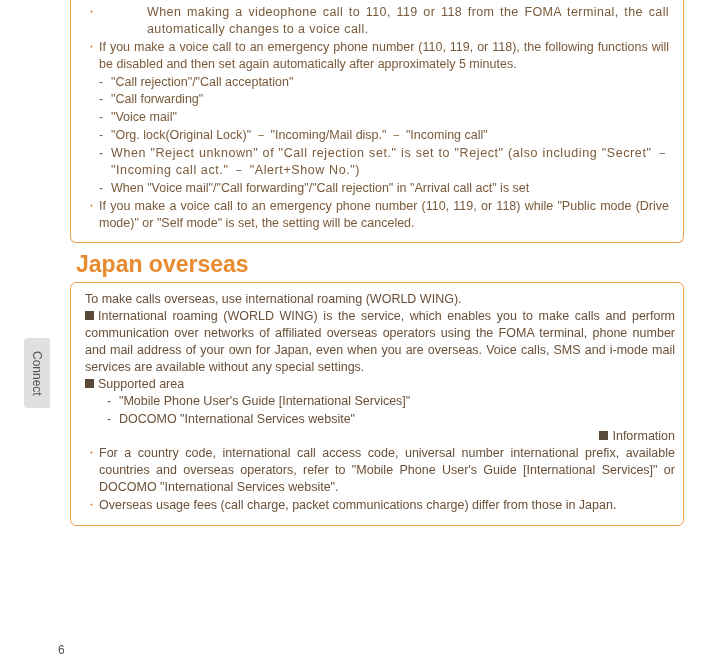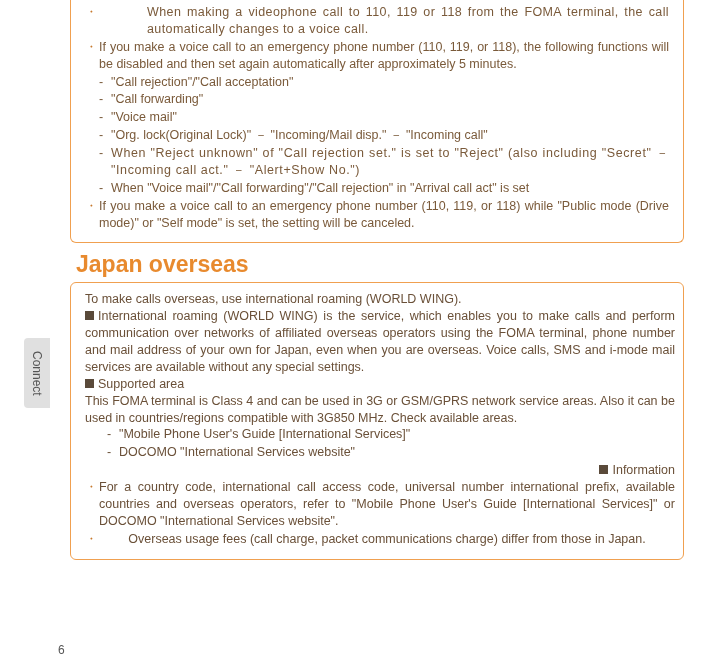--- a/index.html
+++ b/index.html
@@ -120,35 +120,34 @@
       <div class="bullet-txt">If you make a voice call to an emergency phone number (110, 119, or 118) while "Public mode (Drive mode)" or "Self mode" is set, the setting will be canceled.</div>
     </div>
   </div>
 
   <div class="section-heading">Japan overseas</div>
 
   <div class="box2">
     <div style="text-align:left;">To make calls overseas, use international roaming (WORLD WING).</div>
     <div><span class="square"></span><span>International roaming (WORLD WING) is the service, which enables you to make calls and perform communication over networks of affiliated overseas operators using the FOMA terminal, phone number and mail address of your own for Japan, even when you are overseas. Voice calls, SMS and i-mode mail services are available without any special settings.</span></div>
     <div style="text-align:left;"><span class="square"></span><span>Supported area</span></div>
-    <div>This FOMA terminal is Class 4 and can be used in 3G or GSM/GPRS network service areas. Also it can be used in countries/regions compatible with 3G850 MHz. Check available areas.</div>
     <div class="sub-row" style="padding-left:22px;">
         <div class="sub-dash">-</div>
         <div class="sub-txt" style="text-align:left;">"Mobile Phone User's Guide [International Services]"</div>
       </div>
     <div class="sub-row" style="padding-left:22px;">
         <div class="sub-dash">-</div>
         <div class="sub-txt" style="text-align:left;">DOCOMO "International Services website"</div>
       </div>
     <div style="text-align:right;"><span class="square"></span><span>Information</span></div>
     <div class="bullet-row">
       <div class="bullet-dot">・</div>
       <div class="bullet-txt">For a country code, international call access code, universal number international prefix, available countries and overseas operators, refer to "Mobile Phone User's Guide [International Services]" or DOCOMO "International Services website".</div>
     </div>
     <div class="bullet-row">
       <div class="bullet-dot">・</div>
-      <div class="bullet-txt" style="text-align:center;">Overseas usage fees (call charge, packet communications charge) differ from those in Japan.</div>
+      <div class="bullet-txt" style="text-align:left;">Overseas usage fees (call charge, packet communications charge) differ from those in Japan.</div>
     </div>
   </div>
 
 </div>
 
 <div class="page-number">6</div>
 
 </body></html>

